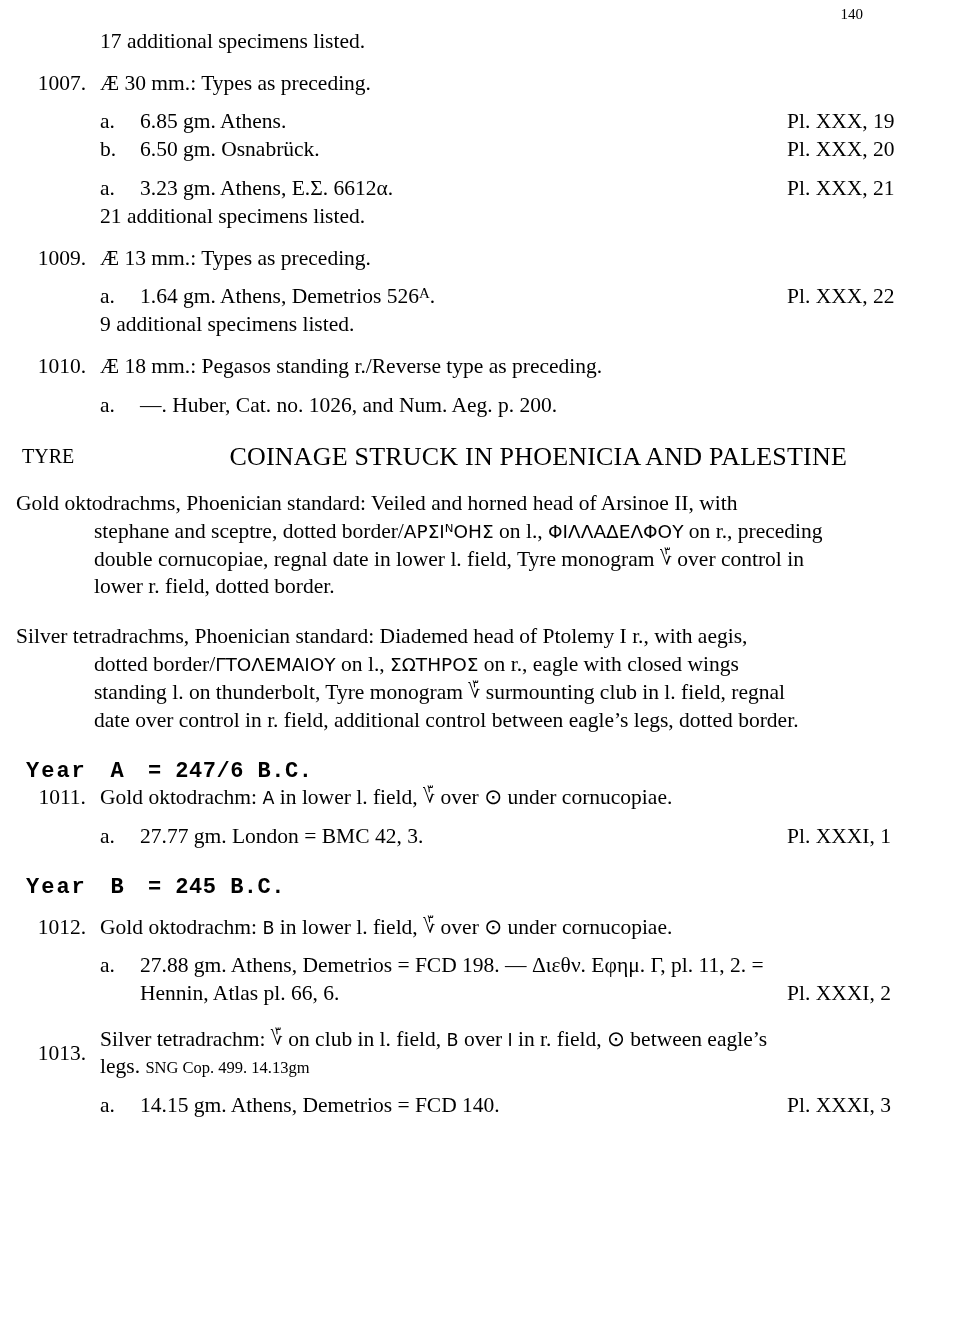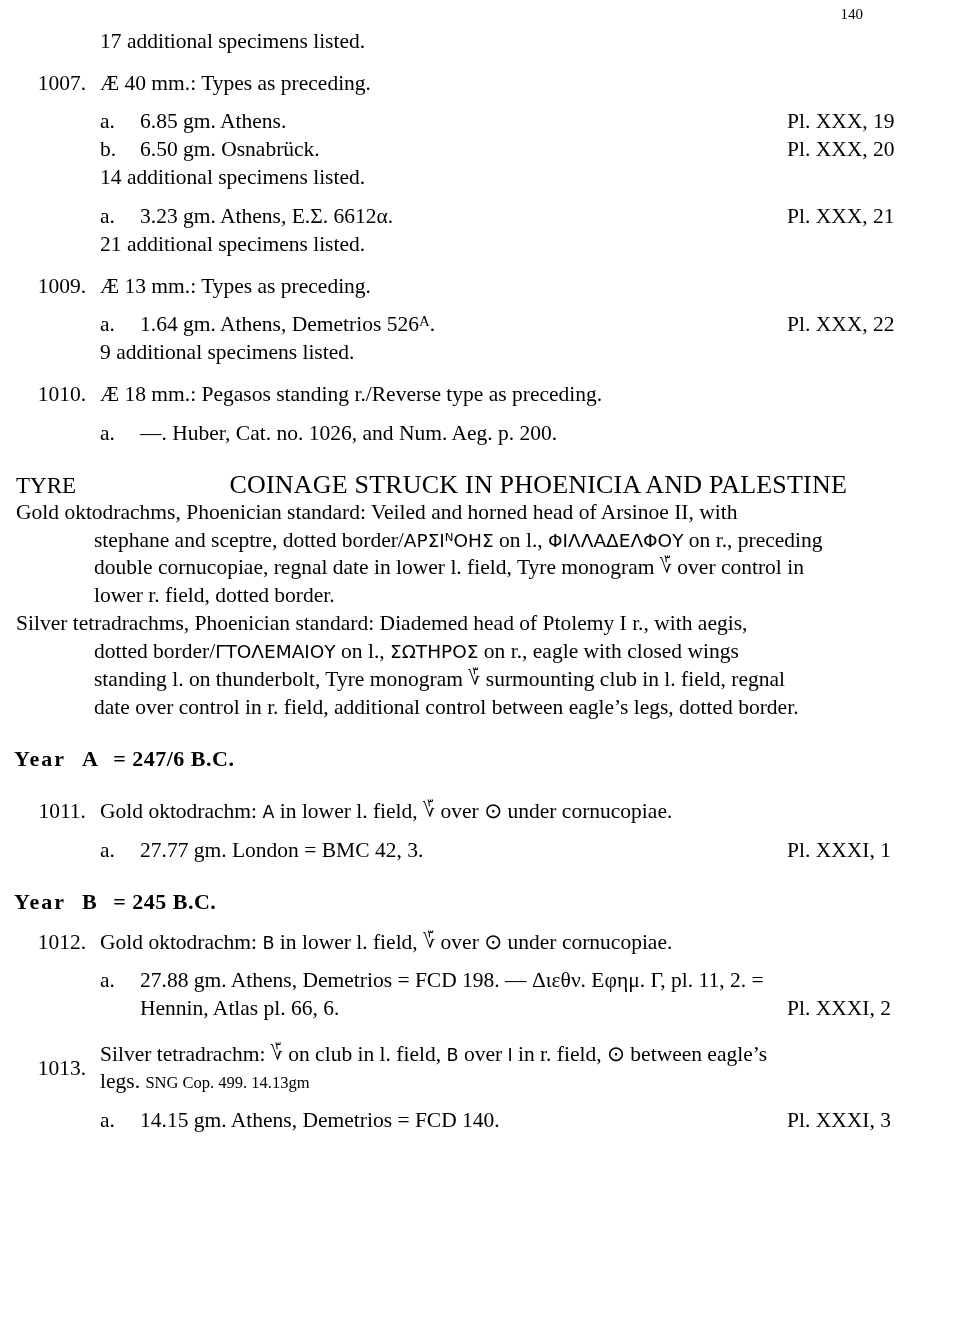--- a/index.html
+++ b/index.html
@@ -99,44 +99,46 @@
 
   
   .section-head {
     text-align: right;
     font-size: 26px;
     margin-top: 22px;
     margin-right: 90px;
     letter-spacing: 0.2px;
   }
   .mint-name {
-    font-size: 23px;
+    font-size: 20px;
     margin-top: -27px;
-    margin-left: 2px;
+    margin-left: 8px;
   }
 
   
   .para {
     font-size: 21.5px;
     line-height: 1.3;
+    margin-top: 22px;
     margin-left: 2px;
     text-indent: 0;
     padding-left: 78px;
   }
   .para .first {
     margin-left: -78px;
   }
 
   
   .year-head {
     font-weight: bold;
     font-size: 22px;
     margin-top: 24px;
-    margin-left: 0;
+    margin-left: 12px;
     letter-spacing: 0.5px;
+    font-family: Liberation Mono, monospace;
   }
   .year-head .sp { letter-spacing: 2px; }
 
   .greekish {
     font-family: "DejaVu Sans", sans-serif;
     font-size: 18.5px;
   }
   .tyre-mono {
     font-family: "DejaVu Sans", sans-serif;
     font-size: 19px;
@@ -169,34 +171,33 @@
 
   <div class="page-number">140</div>
 
   <div class="content">
 
     <div class="plain-line" style="margin-top:0;">17 additional specimens listed.</div>
 
     <div class="entry">
       <div class="lead-line">
         <span class="entry-num">1007.</span>
-        <span class="entry-desc">Æ 40 mm.: Types as preceding.</span>
+        <span class="entry-desc">Æ 30 mm.: Types as preceding.</span>
       </div>
       <div class="subitems">
         <div class="subitem">
           <span class="sub-label">a.</span>
           <span class="sub-text">6.85 gm. Athens.</span>
           <span class="plate-col">Pl. XXX, 19</span>
         </div>
         <div class="subitem">
           <span class="sub-label">b.</span>
           <span class="sub-text">6.50 gm. Osnabrück.</span>
           <span class="plate-col">Pl. XXX, 20</span>
         </div>
-        <div class="additional">14 additional specimens listed.</div>
       </div>
     </div>
 
     <div class="entry">
       <div class="subitems">
         <div class="subitem">
           <span class="sub-label">a.</span>
           <span class="sub-text">3.23 gm. Athens, E.Σ. 6612α.</span>
           <span class="plate-col">Pl. XXX, 21</span>
         </div>
@@ -249,21 +250,21 @@
       <span>date over control in r. field, additional control between eagle’s legs, dotted border.</span>
     </div>
 
     <div class="year-head">
       <span class="sp">Year</span>
       <span style="margin-left:10px;">A</span>
       <span style="margin-left:10px;">= 247/6 B.C.</span>
     </div>
 
     <div class="entry">
-      <div class="lead-line" style="margin-top:26px;">
+      <div class="lead-line" style="margin-top:0;">
         <span class="entry-num">1011.</span>
         <span class="entry-desc"><span>Gold oktodrachm: </span><span class="small-caps-letter">Α</span><span> in lower l. field, </span><span class="tyre-mono">؆</span><span> over ⊙ under cornucopiae.</span></span>
       </div>
       <div class="subitems">
         <div class="subitem">
           <span class="sub-label">a.</span>
           <span class="sub-text">27.77 gm. London = BMC 42, 3.</span>
           <span class="plate-col">Pl. XXXI, 1</span>
         </div>
       </div>

